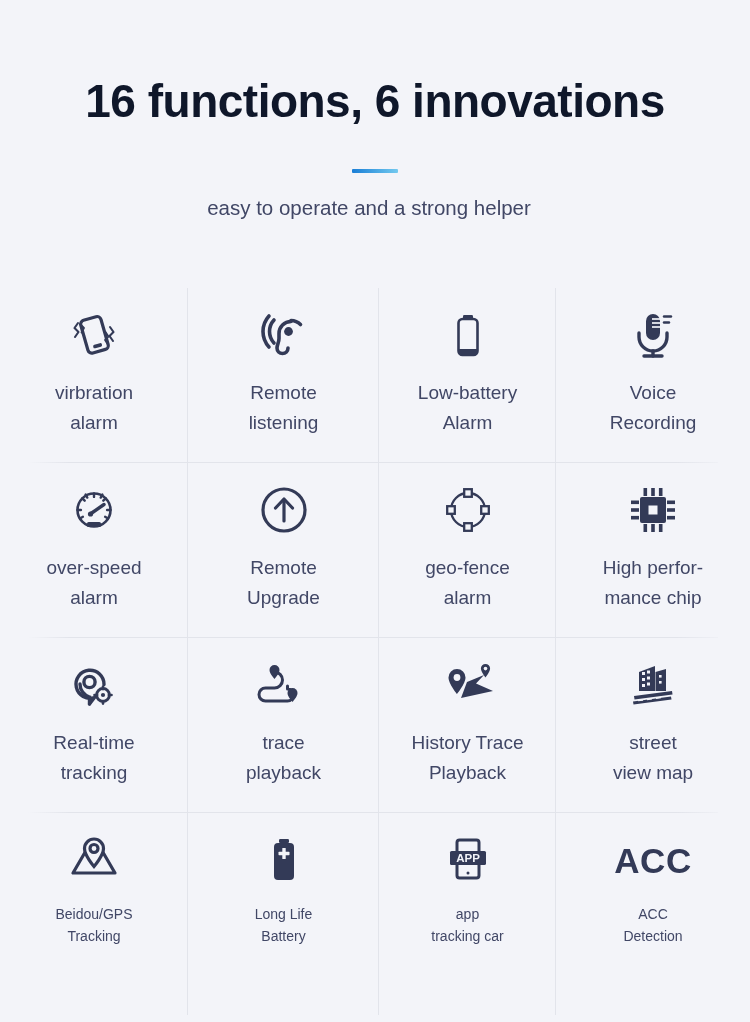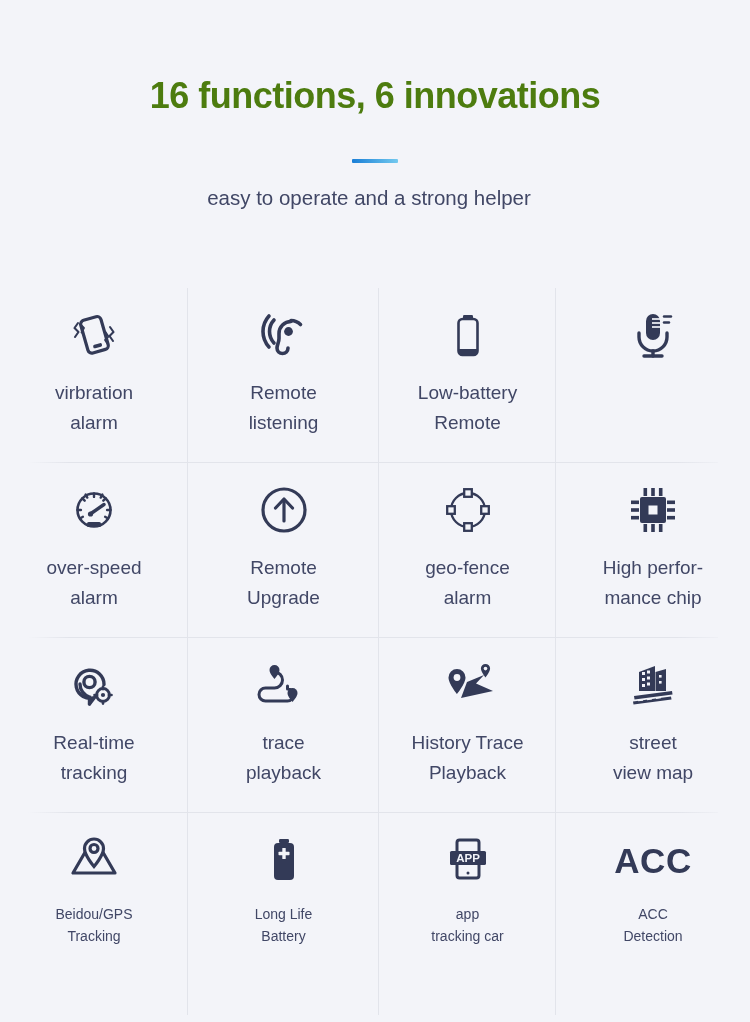--- a/index.html
+++ b/index.html
@@ -22,24 +22,24 @@
     background: #f3f4f9;
     box-sizing: border-box;
   }
 
   
   .header {
     padding-top: 78px;
     text-align: center;
   }
   .headline {
-    font-size: 36px;
+    font-size: 46px;
     font-weight: 700;
     letter-spacing: -0.5px;
-    color: #4d7c0f;
+    color: #0f172a;
     line-height: 1.0;
     margin: 0;
     white-space: nowrap;
   }
   .accent-bar {
     width: 46px;
     height: 4px;
     margin: 45px auto 0 auto;
     background: linear-gradient(90deg, #1a7ed6 0%, #4aa8e4 55%, #74c9ef 100%);
     border-radius: 1px;
@@ -177,37 +177,39 @@
 
       <div class="cell">
         <div class="icon-wrap">
           <svg width="50" height="52" viewBox="0 0 50 52" fill="none" stroke="#333a57">
             <rect x="20" y="6" width="10" height="4" rx="1.3" fill="#333a57" stroke="none"></rect>
             <rect x="15.5" y="10" width="19" height="36" rx="4" stroke-width="2.6"></rect>
             <path d="M15.5 40 h19 v2 a4 4 0 0 1 -4 4 h-11 a4 4 0 0 1 -4 -4 z" fill="#333a57" stroke="none"></path>
           </svg>
         </div>
         <div class="cell-label">Low-battery
-Remote</div>
+Alarm</div>
       </div>
 
       <div class="cell">
         <div class="icon-wrap">
           <svg width="54" height="54" viewBox="0 0 54 54" fill="none" stroke="#333a57">
             <rect x="20" y="6" width="14" height="26" rx="7" fill="#333a57" stroke="none"></rect>
             <path d="M13 25 v4 a14 14 0 0 0 28 0 v-4" stroke-width="3.4" stroke-linecap="round"></path>
             <path d="M27 43 v5" stroke-width="3.4" stroke-linecap="round"></path>
             <path d="M18 48 h18" stroke-width="3.4" stroke-linecap="round"></path>
             <path d="M26 11 h12" stroke="#f3f4f9" stroke-width="1.7"></path>
             <path d="M26 15 h12" stroke="#f3f4f9" stroke-width="1.7"></path>
             <path d="M26 19 h12" stroke="#f3f4f9" stroke-width="1.7"></path>
             <path d="M38 8.5 h7" stroke-width="2.4" stroke-linecap="round"></path>
             <path d="M38 14.5 h5" stroke-width="2.4" stroke-linecap="round"></path>
           </svg>
         </div>
+        <div class="cell-label">Voice
+Recording</div>
       </div>
     </div>
 
     <div class="grid-row">
 
       <div class="cell">
         <div class="icon-wrap">
           <svg width="54" height="50" viewBox="0 0 54 50" fill="none" stroke="#333a57">
             <circle cx="27" cy="25" r="16.5" stroke-width="2.6"></circle>
             <g stroke-width="2.4" stroke-linecap="round">

